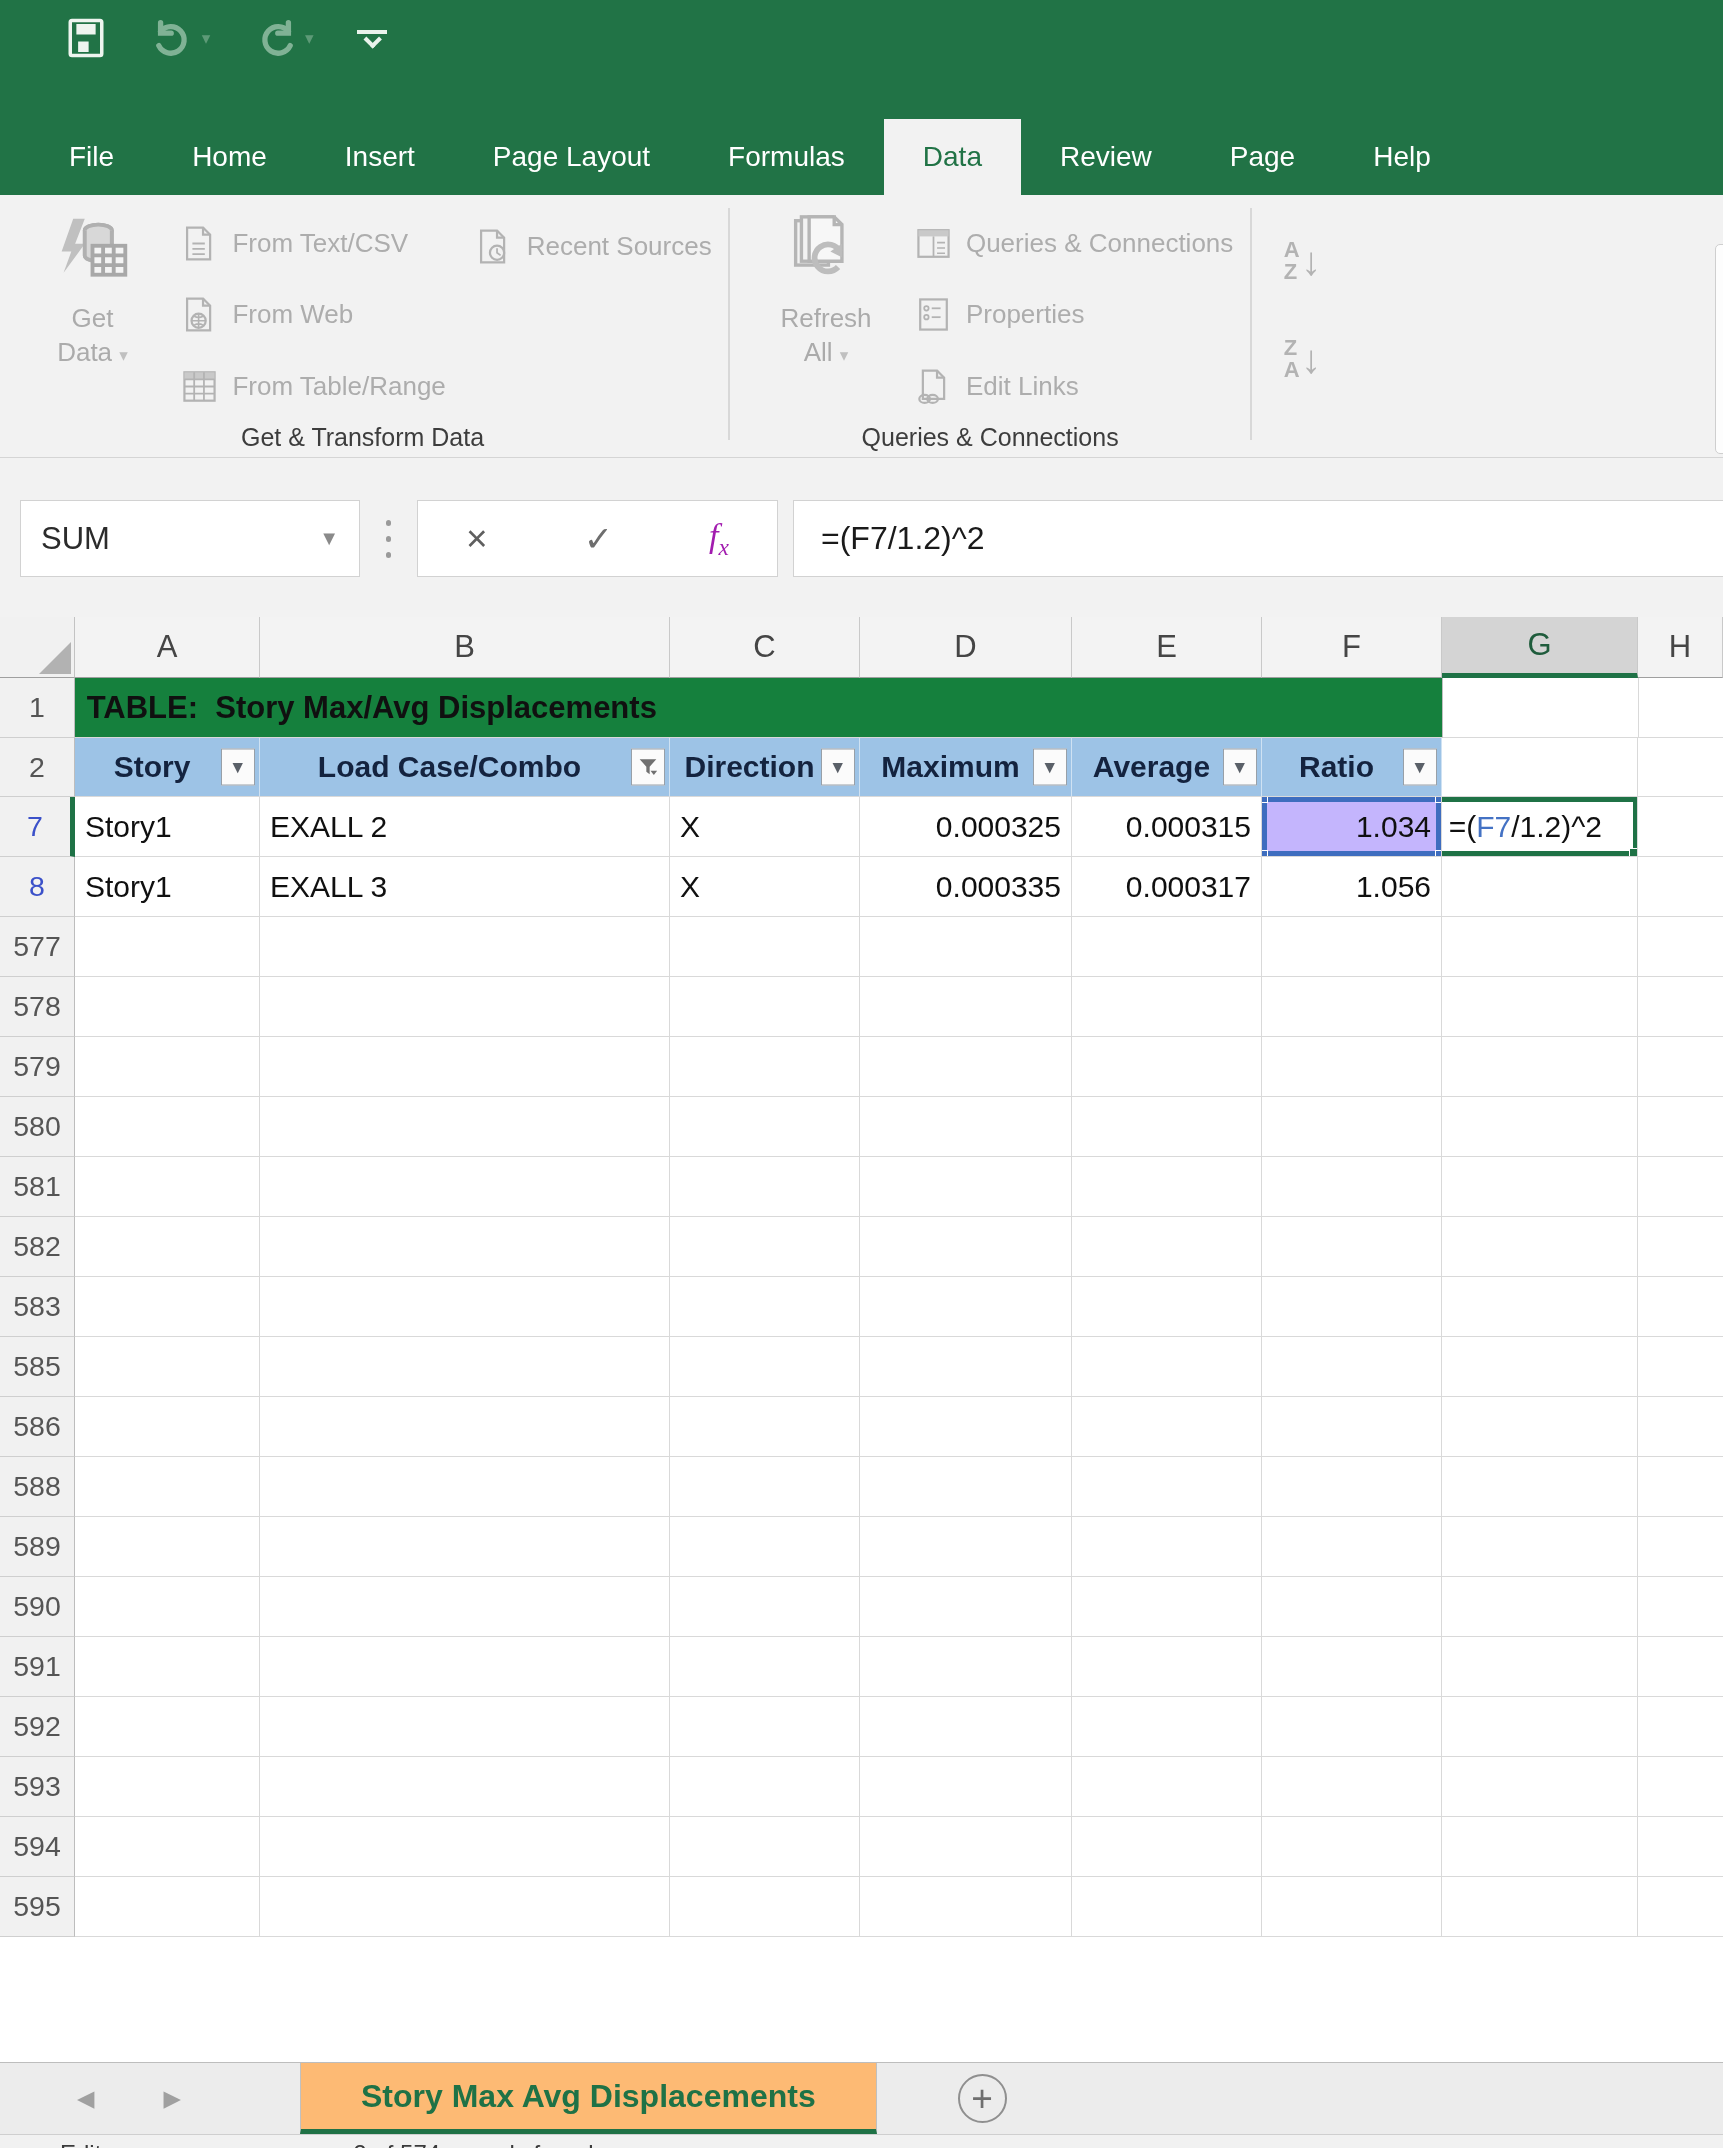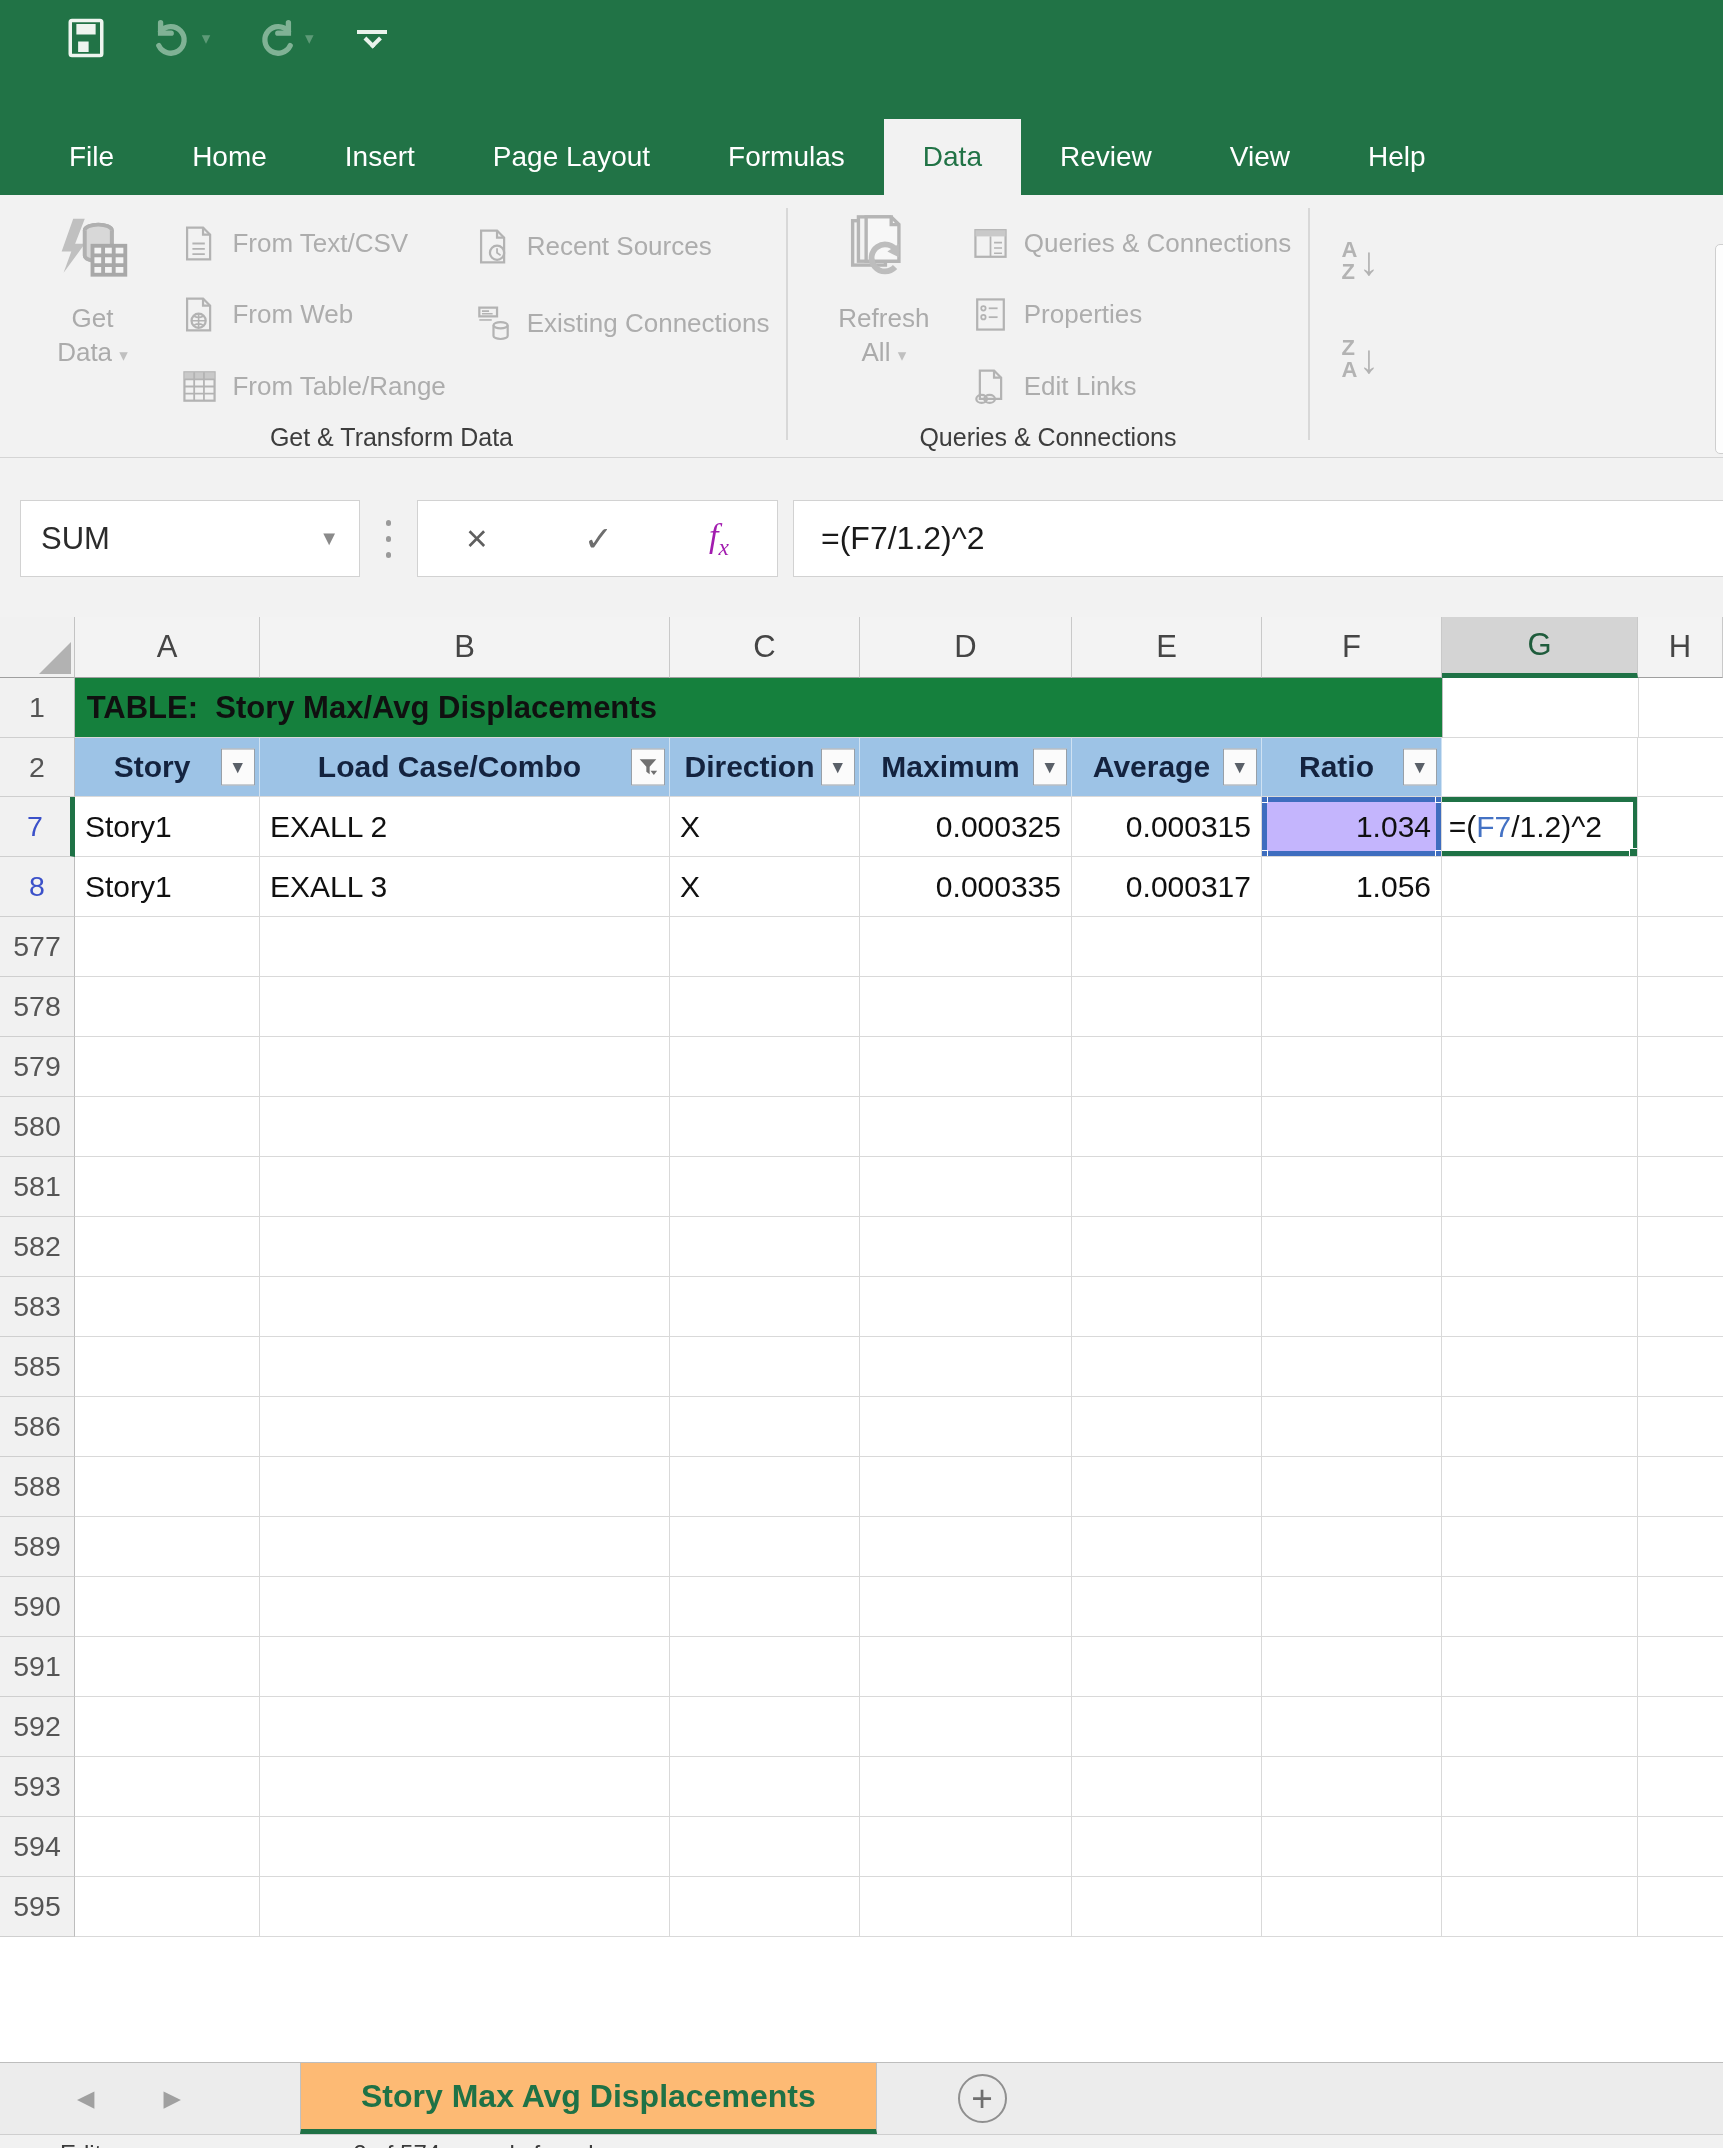--- a/index.html
+++ b/index.html
@@ -122,21 +122,21 @@
 </div>
 
 <div class="tabrow">
     <div class="tab">File</div>
     <div class="tab">Home</div>
     <div class="tab">Insert</div>
     <div class="tab">Page Layout</div>
     <div class="tab">Formulas</div>
     <div class="tab active">Data</div>
     <div class="tab">Review</div>
-    <div class="tab">View</div>
+    <div class="tab">Page</div>
     <div class="tab">Help</div>
   </div>
 
 <div class="ribbon">
 
   <div class="rgroup">
     <div class="bigbtn">
       <span>
         <svg class="ricon" width="81" height="81" viewBox="0 0 84 84" fill="none" stroke="#b5b5b5" stroke-width="4">
           <polygon points="22,6 10,40 20,40 12,62 34,32 24,32 34,6" fill="#c0c0c0" stroke="none"></polygon>
@@ -184,30 +184,20 @@
 
     <div class="ricol" style="margin-left:28.5px;">
       <div class="smallbtn">
         <svg class="ricon" width="39" height="39" viewBox="0 0 44 44" fill="none" stroke="#b3b3b3" stroke-width="2.5">
           <path d="M8 4 h18 l8 8 v28 h-26 z"></path>
             <path d="M26 4 v8 h8"></path>
           <circle cx="26" cy="29" r="8"></circle>
             <path d="M26 24 v5 l4 3" stroke-width="2"></path>
         </svg>
         <span class="lbl">Recent Sources</span>
-      </div>
-      <div class="smallbtn">
-        <svg class="ricon" width="39" height="39" viewBox="0 0 44 44" fill="none" stroke="#b3b3b3" stroke-width="2.5">
-          <path d="M6 4 h20 v10 h-20 z"></path>
-            <path d="M9 8 h8 M9 11 h12" stroke-width="1.8"></path>
-          <path d="M6 18 h14" stroke-width="1.8"></path>
-          <ellipse cx="30" cy="24" rx="8" ry="3.5"></ellipse>
-          <path d="M22 24 v12 a8 3.5 0 0 0 16 0 v-12"></path>
-        </svg>
-        <span class="lbl">Existing Connections</span>
       </div>
     </div>
     <div class="grouplabel">Get &amp; Transform Data</div>
   </div>
 
   <div class="rsep"></div>
 
   <div class="rgroup">
     <div class="bigbtn">
       <span>

